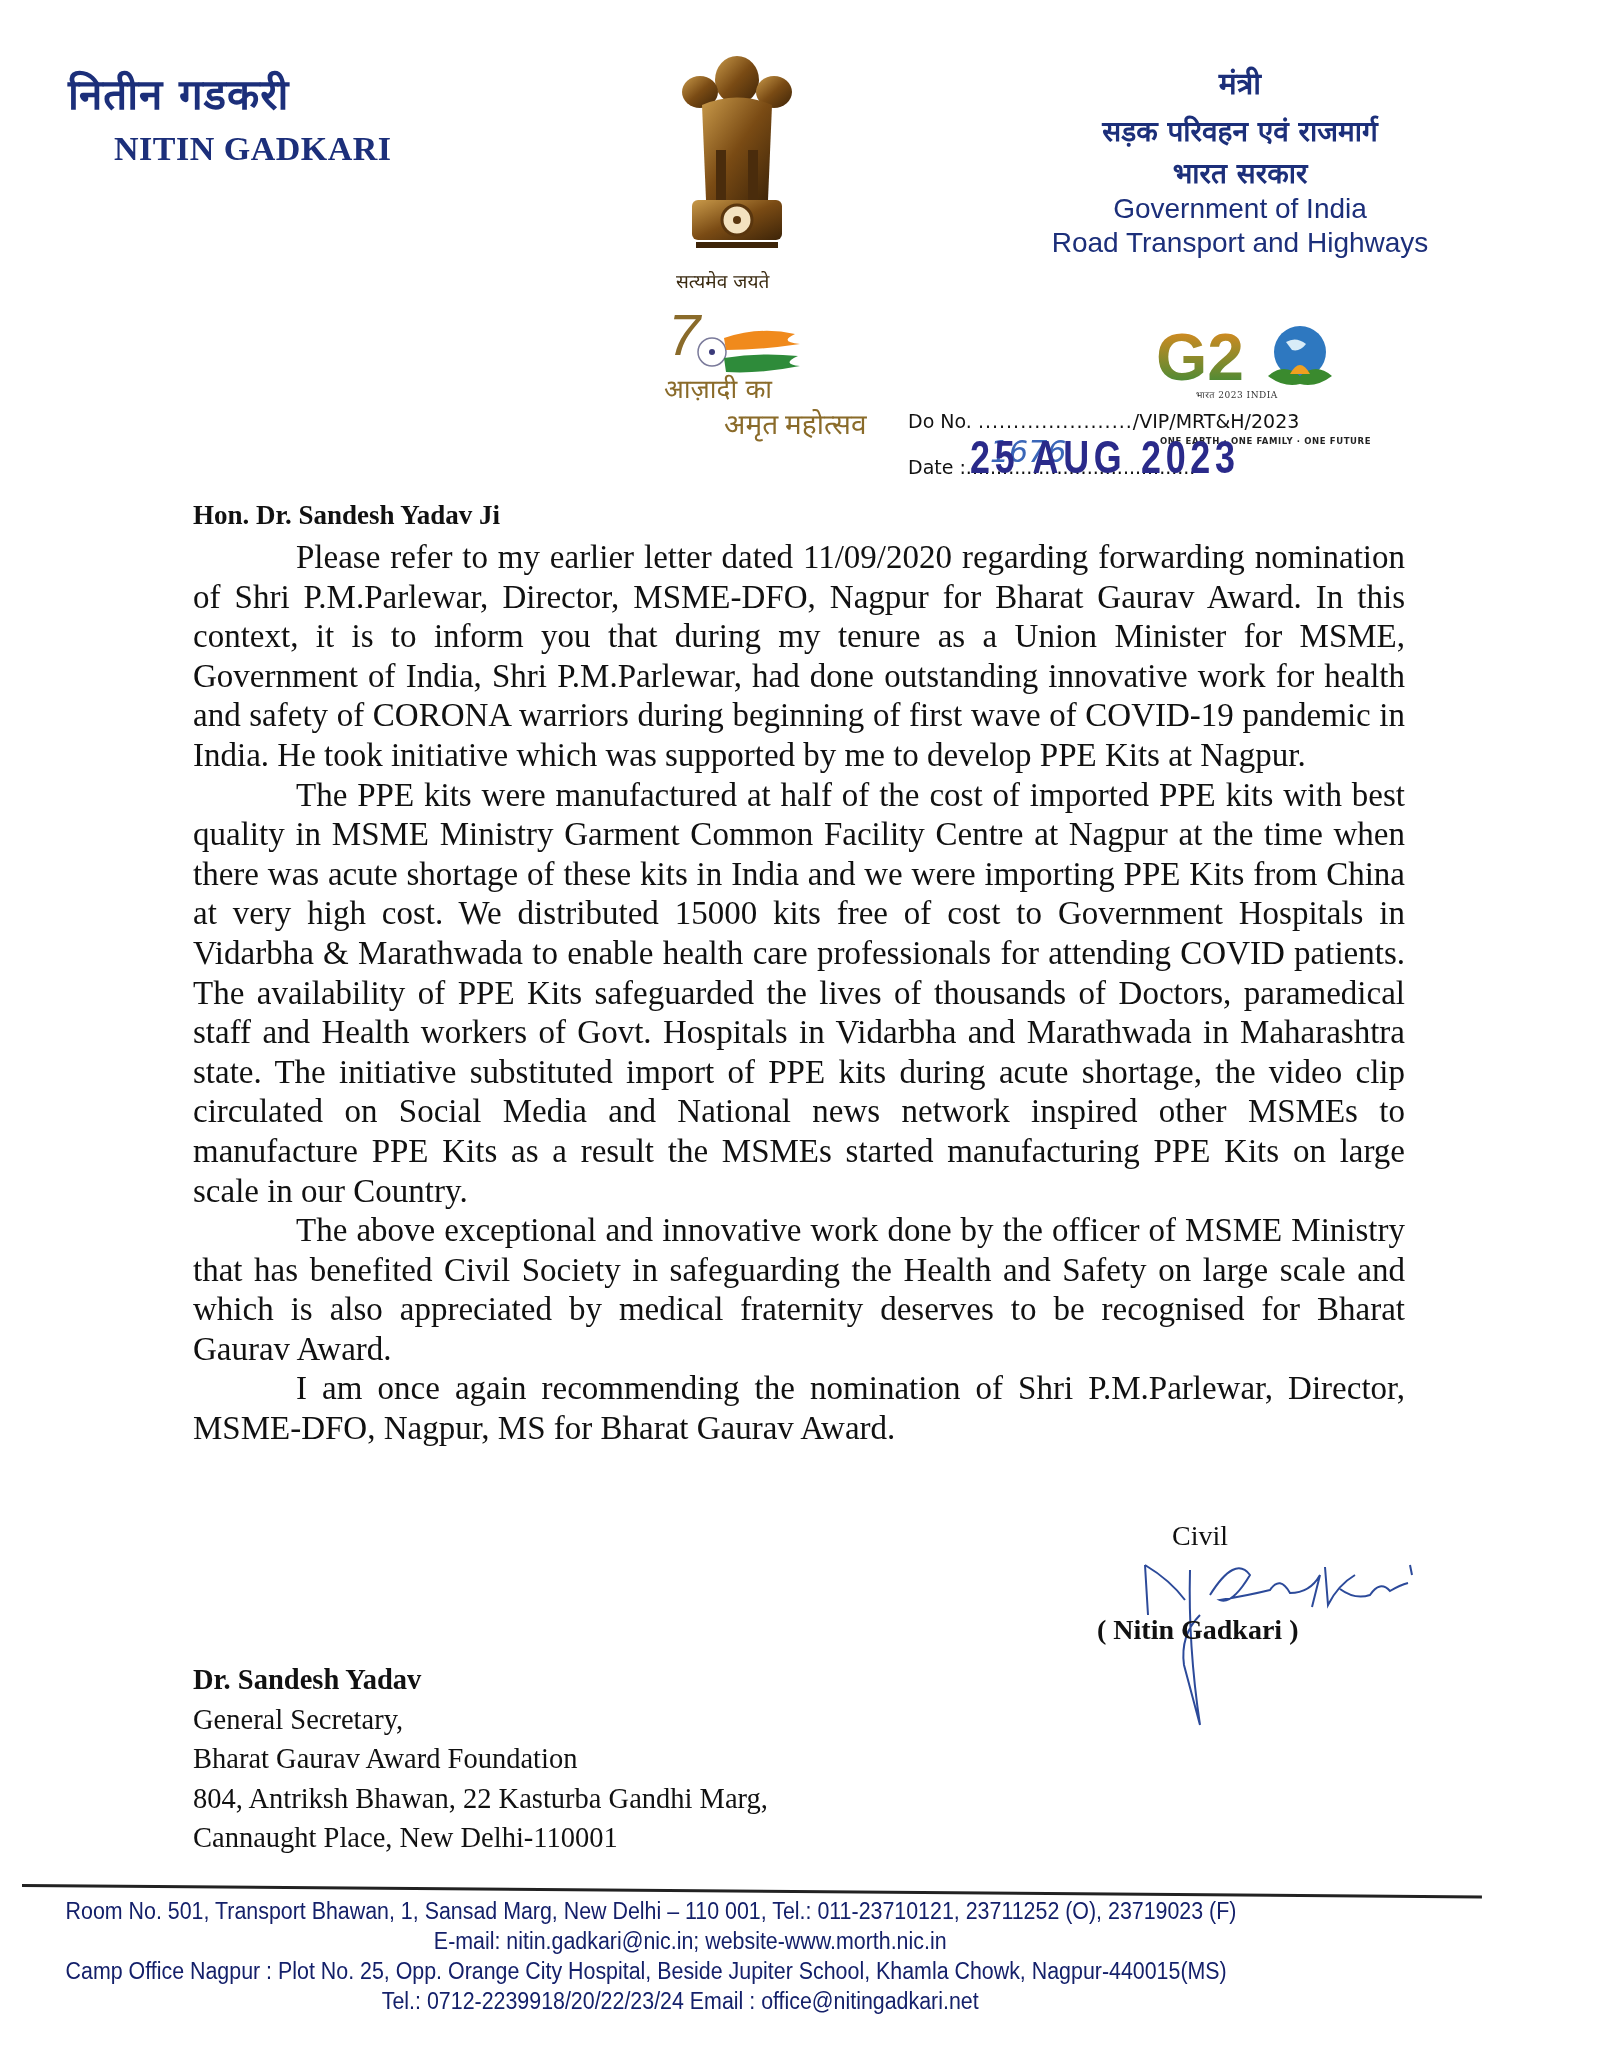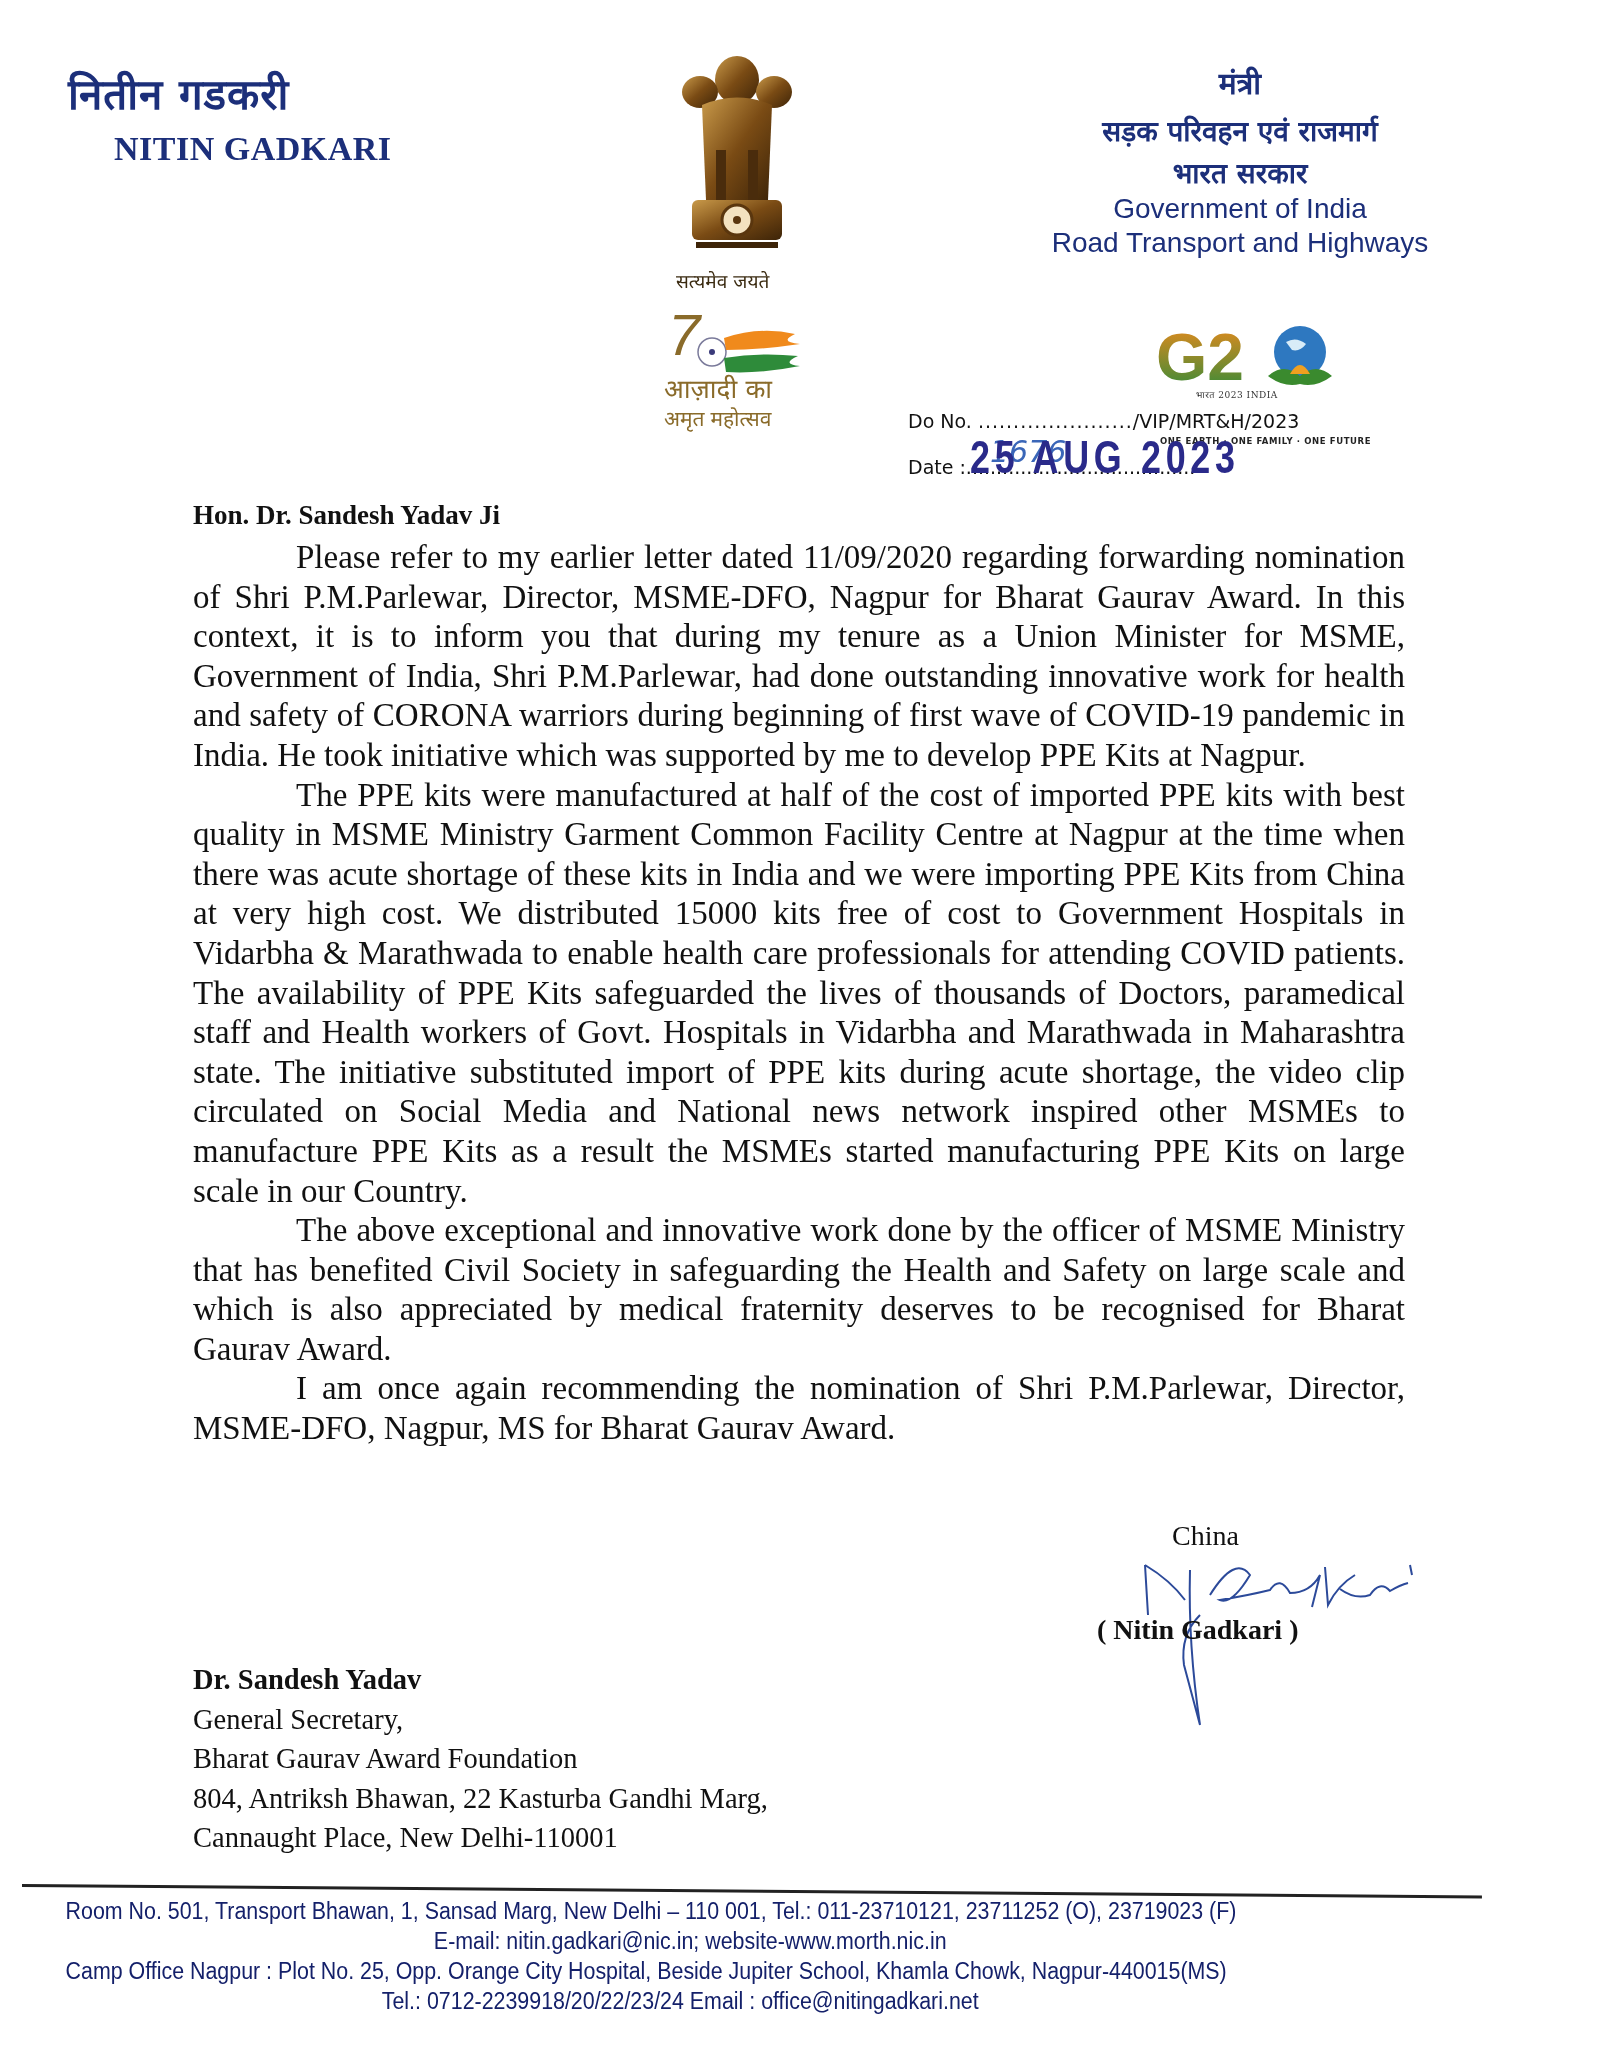--- a/index.html
+++ b/index.html
@@ -8,21 +8,21 @@
   
   .lh-left { position: absolute; left: 68px; top: 72px; }
   .lh-hindi-name { font-family: "DejaVu Sans", sans-serif; font-size: 42px; color: #1c2f7a; font-weight: bold; letter-spacing: 1px; line-height: 1.1; }
   .lh-eng-name { font-family: "Liberation Serif", serif; font-size: 34px; font-weight: bold; color: #1c2f7a; margin-top: 12px; letter-spacing: 0.5px; margin-left: 46px; }
 
   
   .emblem { position: absolute; left: 672px; top: 50px; width: 130px; height: 210px; }
   .motto { position: absolute; left: 676px; top: 268px; font-family: "DejaVu Sans", sans-serif; font-size: 19px; color: #3a2a10; }
   .azadi { position: absolute; left: 660px; top: 300px; width: 200px; height: 140px; }
   .azadi-line1 { position: absolute; left: 664px; top: 370px; font-family: "DejaVu Sans", sans-serif; font-size: 26px; color: #8a6b2a; }
-  .azadi-line2 { position: absolute; left: 664px; top: 404px; font-family: Liberation Sans, sans-serif; font-size: 21px; color: #8a6b2a; }
+  .azadi-line2 { position: absolute; left: 724px; top: 404px; font-family: Liberation Serif, serif; font-size: 28px; color: #8a6b2a; }
 
   
   .lh-right { position: absolute; left: 1000px; top: 62px; width: 480px; text-align: center; color: #1c2f7a; font-family: "Liberation Sans", sans-serif; }
   .lh-r-hindi1 { font-family: "DejaVu Sans", sans-serif; font-size: 30px; font-weight: bold; }
   .lh-r-hindi2 { font-family: "DejaVu Sans", sans-serif; font-size: 28px; font-weight: bold; margin-top: 8px; }
   .lh-r-hindi3 { font-family: "DejaVu Sans", sans-serif; font-size: 28px; font-weight: bold; margin-top: 4px; }
   .lh-r-title { font-size: 31px; margin-top: 8px; }
   .lh-r-dept { font-size: 28px; margin-top: 2px; line-height: 1.15; }
 
   
@@ -135,21 +135,21 @@
 <div class="date-stamp">25 AUG 2023</div>
 
 <div class="salutation">Hon. Dr. Sandesh Yadav Ji</div>
 <div class="body">
   <p>Please refer to my earlier letter dated 11/09/2020 regarding forwarding nomination of Shri P.M.Parlewar, Director, MSME-DFO, Nagpur for Bharat Gaurav Award. In this context, it is to inform you that during my tenure as a Union Minister for MSME, Government of India, Shri P.M.Parlewar, had done outstanding innovative work for health and safety of CORONA warriors during beginning of first wave of COVID-19 pandemic in India. He took initiative which was supported by me to develop PPE Kits at Nagpur.</p>
   <p>The PPE kits were manufactured at half of the cost of imported PPE kits with best quality in MSME Ministry Garment Common Facility Centre at Nagpur at the time when there was acute shortage of these kits in India and we were importing PPE Kits from China at very high cost. We distributed 15000 kits free of cost to Government Hospitals in Vidarbha &amp; Marathwada to enable health care professionals for attending COVID patients. The availability of PPE Kits safeguarded the lives of thousands of Doctors, paramedical staff and Health workers of Govt. Hospitals in Vidarbha and Marathwada in Maharashtra state. The initiative substituted import of PPE kits during acute shortage, the video clip circulated on Social Media and National news network inspired other MSMEs to manufacture PPE Kits as a result the MSMEs started manufacturing PPE Kits on large scale in our Country.</p>
   <p>The above exceptional and innovative work done by the officer of MSME Ministry that has benefited Civil Society in safeguarding the Health and Safety on large scale and which is also appreciated by medical fraternity deserves to be recognised for Bharat Gaurav Award.</p>
   <p>I am once again recommending the nomination of Shri P.M.Parlewar, Director, MSME-DFO, Nagpur, MS for Bharat Gaurav Award.</p>
 </div>
 
-<div class="yours">China</div>
+<div class="yours">Civil</div>
 <svg class="signature" viewBox="0 0 320 200">
   <path d="M5 20 L8 70 M5 20 Q30 35 45 55 M50 25 Q48 100 60 180 Q52 150 44 120 Q40 90 60 70" fill="none" stroke="#2c4a9a" stroke-width="2"></path>
   <path d="M70 50 Q95 10 110 30 Q92 60 80 55 Q110 50 130 45 Q140 30 150 48 Q170 48 180 30 L172 62 M185 22 L188 60 Q198 40 215 30 M200 44 Q215 55 230 50 Q240 35 250 46 Q260 40 268 38 M270 20 L272 30" fill="none" stroke="#2c4a9a" stroke-width="2"></path>
 </svg>
 <div class="signer">( Nitin Gadkari )</div>
 
 <div class="addressee">
   <div class="name">Dr. Sandesh Yadav</div>
   <div>General Secretary,</div>
   <div>Bharat Gaurav Award Foundation</div>

